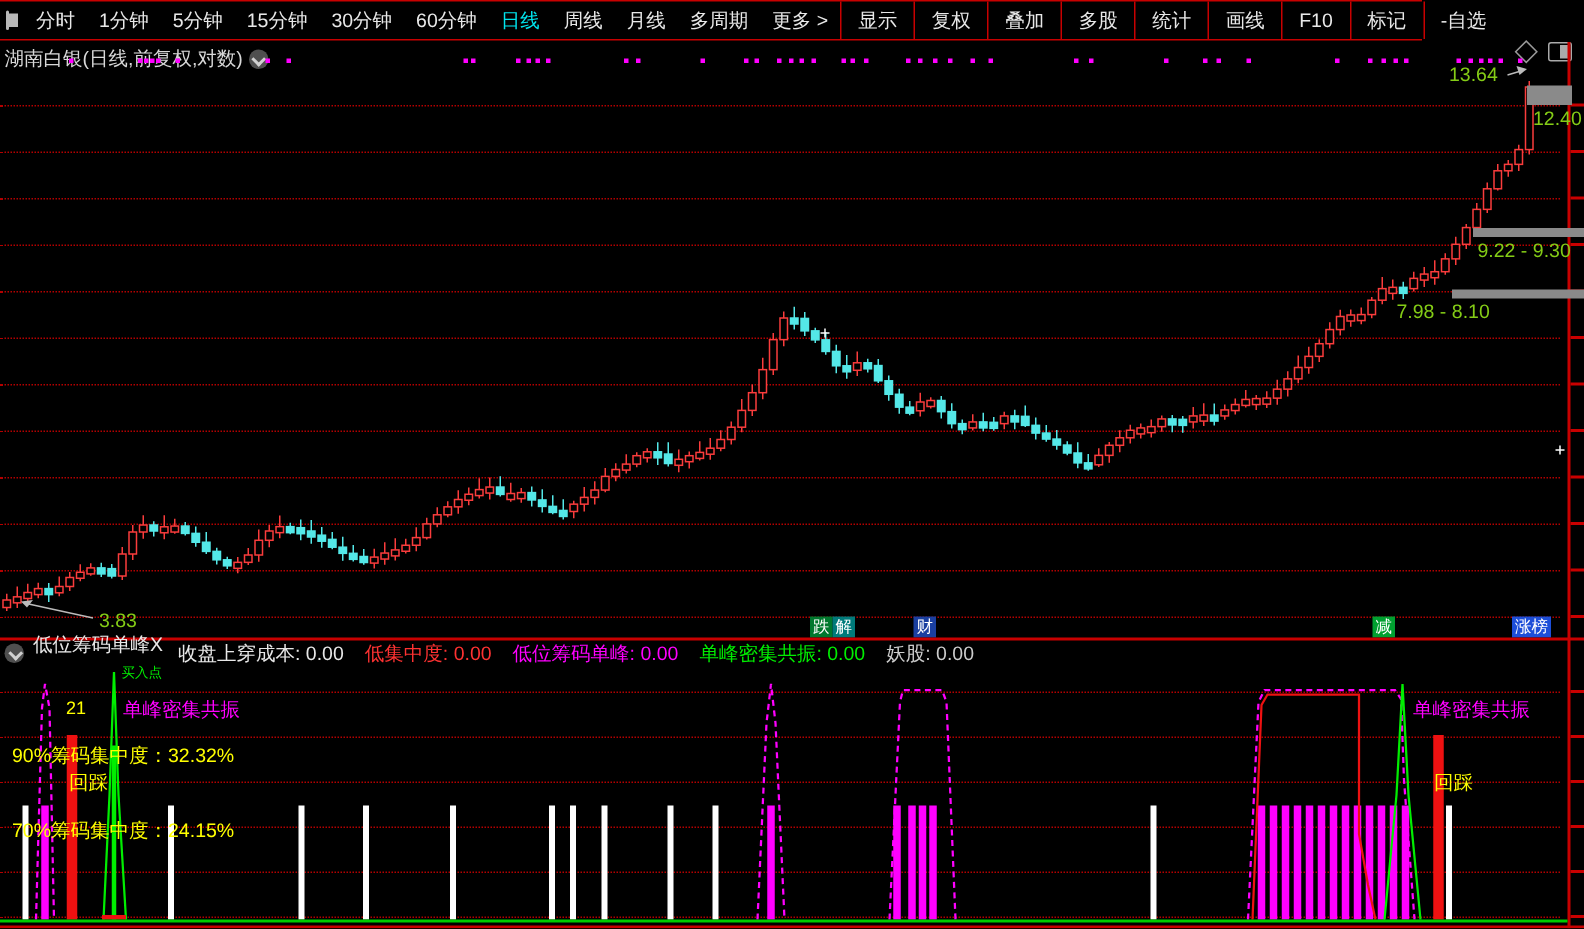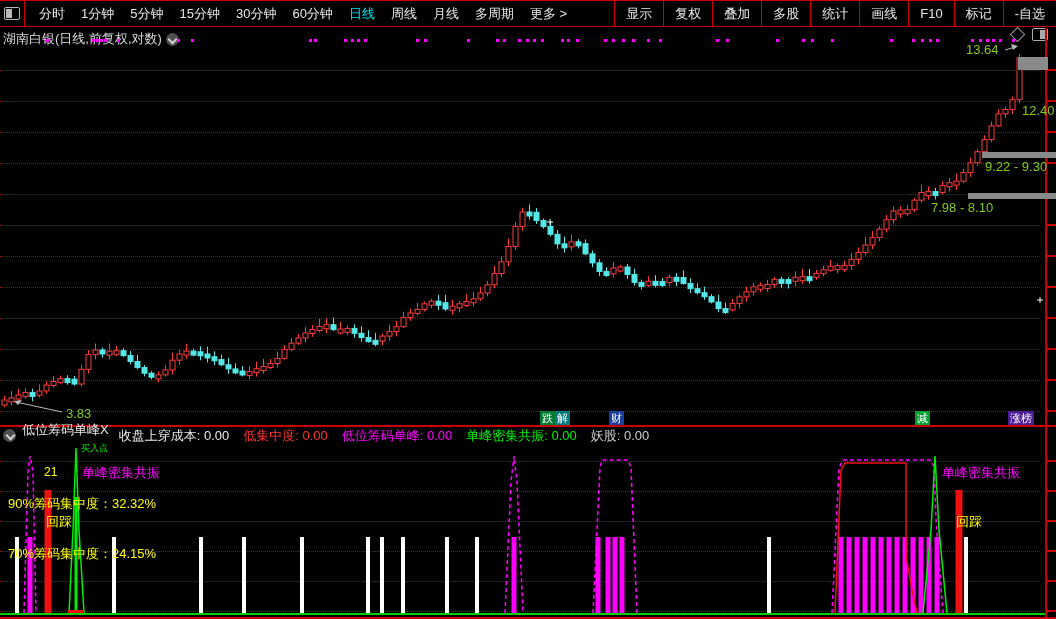--- a/index.html
+++ b/index.html
@@ -1,19 +1,19 @@
 <!DOCTYPE html>
 <html><head>
 <meta charset="utf-8">
 <style>
   html,body{margin:0;padding:0;background:#000;}
   #app{position:relative;width:1056px;height:619px;background:#000;overflow:hidden;
        font-family:"Liberation Sans",sans-serif;color:#ddd;}
   
-  .toolbar{position:absolute;left:0;top:0;width:1056px;height:25px;background:#000;
+  .toolbar{position:absolute;left:0;top:0;width:948px;height:25px;background:#000;
            border-top:1px solid #c80000;border-bottom:1px solid #c80000;
            display:flex;align-items:center;font-size:13px;color:#e8e8e8;}
   .win-icon{width:14px;height:11px;border:1px solid #b8b8b8;border-radius:2px;margin:0 4px 0 4px;position:relative;}
   .win-icon span{position:absolute;left:1px;top:1px;width:6px;height:9px;background:#b8b8b8;}
   .tb-sep{width:1px;height:25px;background:#c80000;margin-right:6px;}
   .tb-left{display:flex;align-items:center;}
   .menu-item{padding:0 8px;white-space:nowrap;cursor:default;}
   .menu-item.active{color:#00e5ee;}
   .tb-right{margin-left:auto;display:flex;align-items:center;height:25px;}
   .tb-r-item{padding:0 11px;border-left:1px solid #c80000;height:25px;display:flex;align-items:center;white-space:nowrap;}
@@ -526,31 +526,31 @@
       <polyline points="923,613 931,530 935,456 939,530 947,613" fill="none" stroke="#00ee00" stroke-width="1.5"></polyline>
       <rect x="74.5" y="497" width="3" height="116" fill="#00ee00"></rect>
       <rect x="68" y="610" width="16" height="3" fill="#ee1111"></rect>
       <rect x="0" y="613" width="1045" height="2" fill="#00cc00"></rect>
     </svg>
 
   <div class="gray-zone" style="left:1018px;top:57px;width:30px;height:13px;"></div>
   <div class="gray-zone" style="left:982px;top:152px;width:74px;height:6px;"></div>
   <div class="gray-zone" style="left:968px;top:193px;width:88px;height:6px;"></div>
   <div class="plabel" style="left:966px;top:42px;">13.64</div>
-  <div class="plabel" style="left:1022px;top:71px;margin-top:32px;">12.40</div>
+  <div class="plabel" style="left:1022px;top:71px;">12.40</div>
   <div class="plabel" style="left:985px;top:159px;">9.22 - 9.30</div>
   <div class="plabel" style="left:931px;top:200px;">7.98 - 8.10</div>
   <div class="plabel" style="left:66px;top:406px;">3.83</div>
 
   <div id="tags">
       <span class="tag" style="left: 540px; background: rgb(0, 120, 46);">跌</span>
       <span class="tag" style="left: 555px; background: rgb(0, 122, 122);">解</span>
       <span class="tag" style="left: 609px; background: rgb(26, 63, 160);">财</span>
       <span class="tag" style="left: 915px; background: rgb(0, 160, 48);">减</span>
-      <span class="tag" style="left: 1008px; background: #4c1d95;">涨榜</span>
+      <span class="tag" style="left: 1008px; background: #1d4ed8;">涨榜</span>
     </div>
 
   <div class="red-divider"></div>
 
   <div class="ind-header">
     <span class="circle-chev">
         <i></i>
       </span>
     <span class="name">低位筹码单峰X</span>
     <span id="ind-fields"><span class="ind-field" style="color: rgb(232, 232, 232);">收盘上穿成本: 0.00</span><span class="ind-field" style="color: rgb(255, 50, 50);">低集中度: 0.00</span><span class="ind-field" style="color: rgb(255, 0, 255);">低位筹码单峰: 0.00</span><span class="ind-field" style="color: rgb(0, 238, 0);">单峰密集共振: 0.00</span><span class="ind-field" style="color: rgb(204, 204, 204);">妖股: 0.00</span></span>

